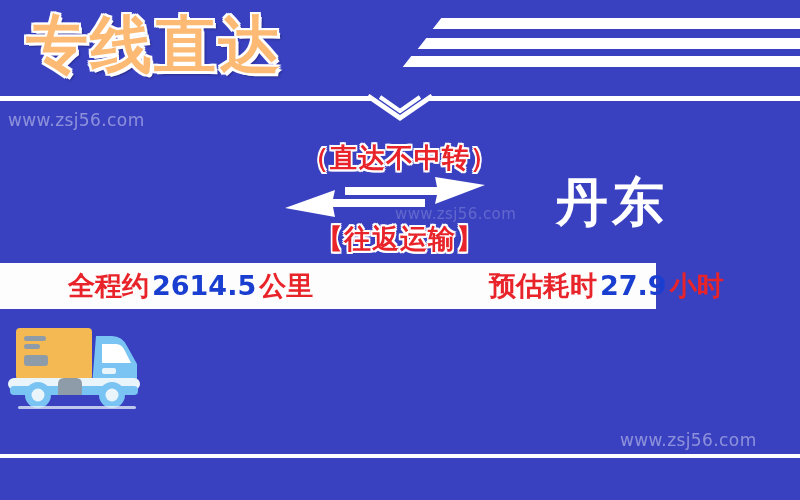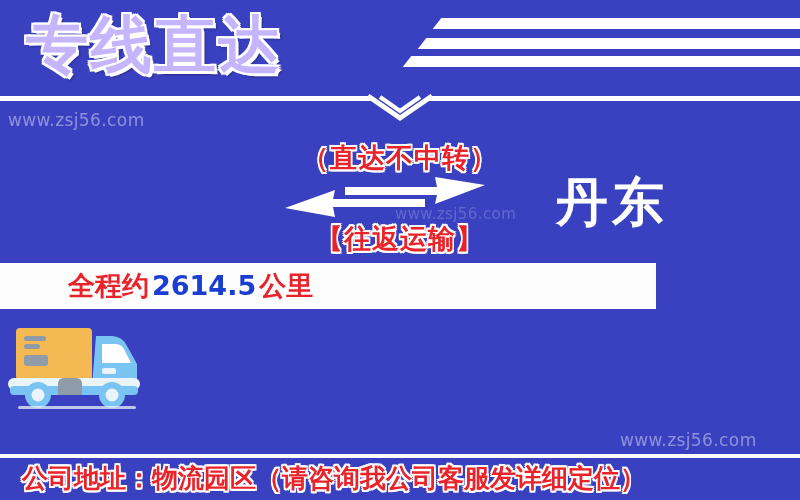--- a/index.html
+++ b/index.html
@@ -19,21 +19,21 @@
     transform-origin:left center;
   }
   .stripe.s1{left:437px;top:18px;width:400px;transform:skewX(-38deg);}
   .stripe.s2{left:422px;top:38px;width:415px;transform:skewX(-38deg);}
   .stripe.s3{left:407px;top:56px;width:430px;transform:skewX(-38deg);}
 
   
   #title{
     position:absolute;left:26px;top:3px;
     font-size:62px;font-weight:bold;letter-spacing:2px;
-    color:#c4b5fd;
+    color:#fdba74;
     font-family:"DejaVu Sans","Liberation Sans",sans-serif;
     text-shadow:
        2px 0 0 #fff, -2px 0 0 #fff, 0 2px 0 #fff, 0 -2px 0 #fff,
        2px 2px 0 #fff, -2px 2px 0 #fff, 2px -2px 0 #fff, -2px -2px 0 #fff,
        3px 3px 0 #fff, 4px 4px 2px rgba(20,20,80,.45);
     white-space:nowrap;
   }
 
   
   .hr-left,.hr-right{
@@ -153,20 +153,23 @@
     <polygon points="200,8 150,0 152,10 60,10 60,18 152,18 150,27" fill="#ffffff"></polygon>
     <polygon points="0,31 50,40 48,30 140,30 140,22 48,22 50,13" fill="#ffffff"></polygon>
   </svg>
 
   <div class="mid-label" id="label-roundtrip">【往返运输】</div>
 
   <div id="info-band">
     <div class="info-item" id="info-distance">
       <span>全程约</span><span class="num">2614.5</span><span>公里</span>
     </div>
+    <div class="info-item" id="info-duration">
+      <span>预估耗时</span><span class="num">27.9</span><span>小时</span>
+    </div>
   </div>
 
   <svg id="truck-icon" viewBox="0 0 146 92">
 
     <path d="M92 18 L108 18 Q118 18 123 28 L133 46 L133 68 L88 68 Z" fill="#79C4F2"></path>
 
     <rect x="12" y="10" width="76" height="52" rx="4" fill="#F5B953"></rect>
     <rect x="20" y="18" width="22" height="5" rx="2.5" fill="#8E9BA8"></rect>
     <rect x="20" y="26" width="16" height="5" rx="2.5" fill="#8E9BA8"></rect>
     <rect x="20" y="37" width="24" height="11" rx="3" fill="#8E9BA8"></rect>
@@ -182,15 +185,14 @@
     <circle cx="34" cy="77" r="13" fill="#79C4F2"></circle>
     <circle cx="34" cy="77" r="6.5" fill="#EAF4FB"></circle>
     <circle cx="108" cy="77" r="13" fill="#79C4F2"></circle>
     <circle cx="108" cy="77" r="6.5" fill="#EAF4FB"></circle>
 
     <rect x="14" y="88" width="118" height="3" rx="1.5" fill="#EAF4FB" opacity="0.75"></rect>
   </svg>
 
 
   <div id="footer-rule"></div>
-  <div id="footer-text">公司地址：物流园区（请咨询我公司客服发详细定位）</div>
 
 </div>
 
 </body></html>

